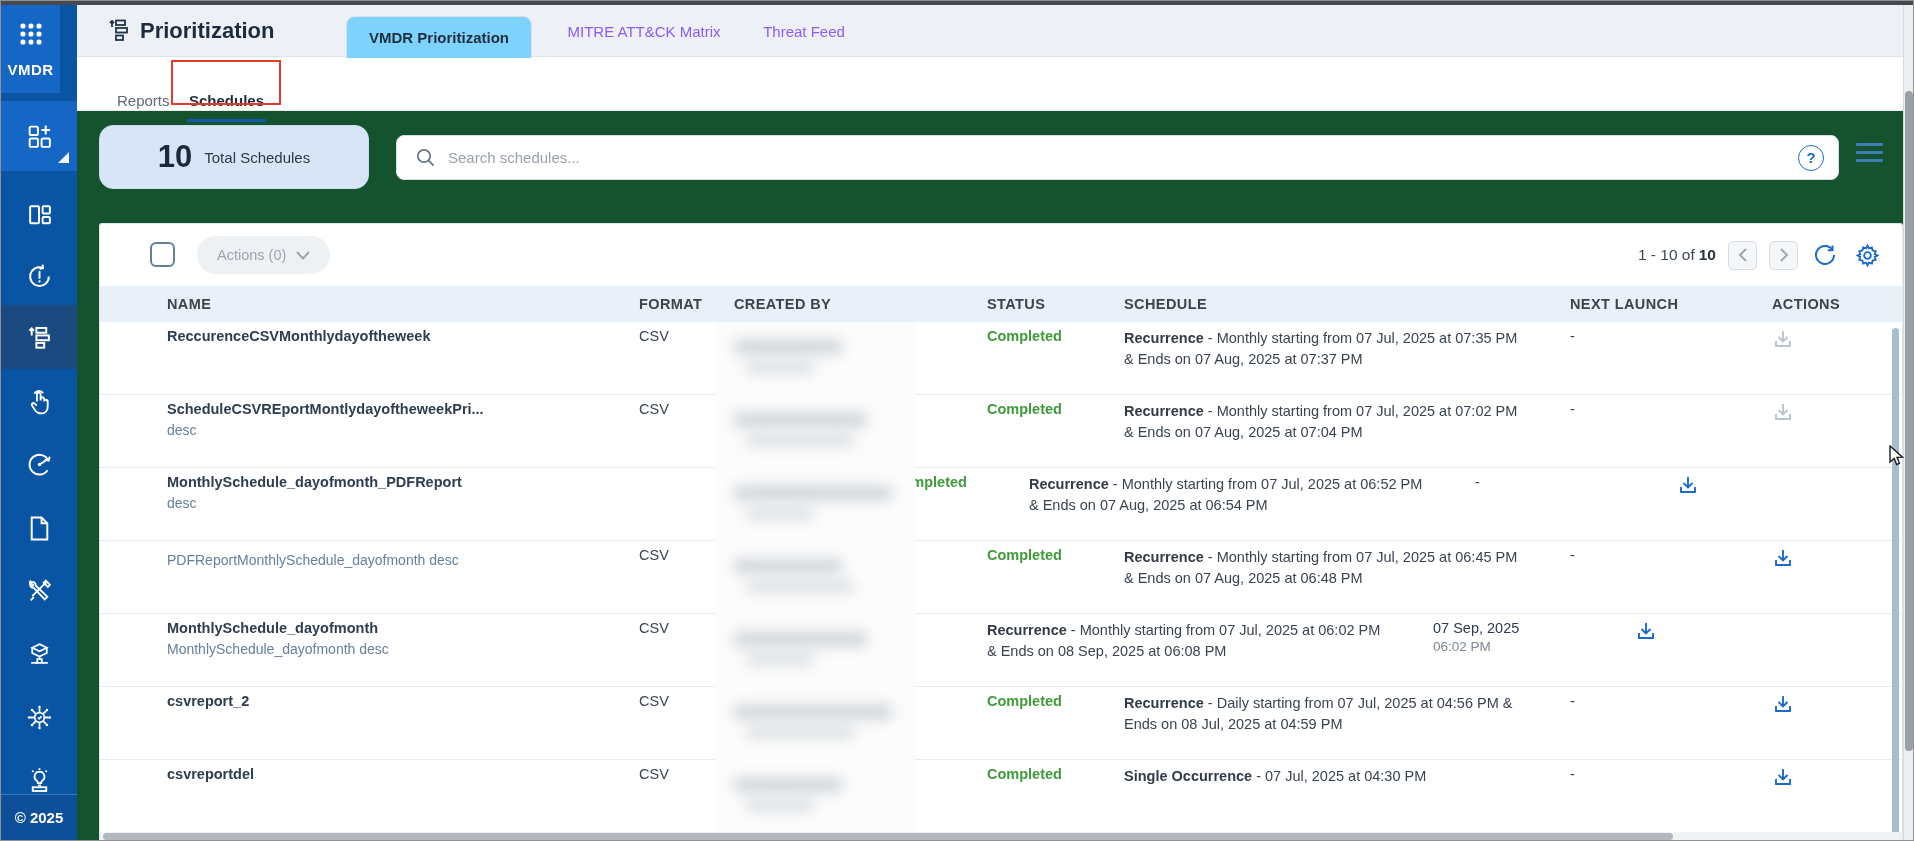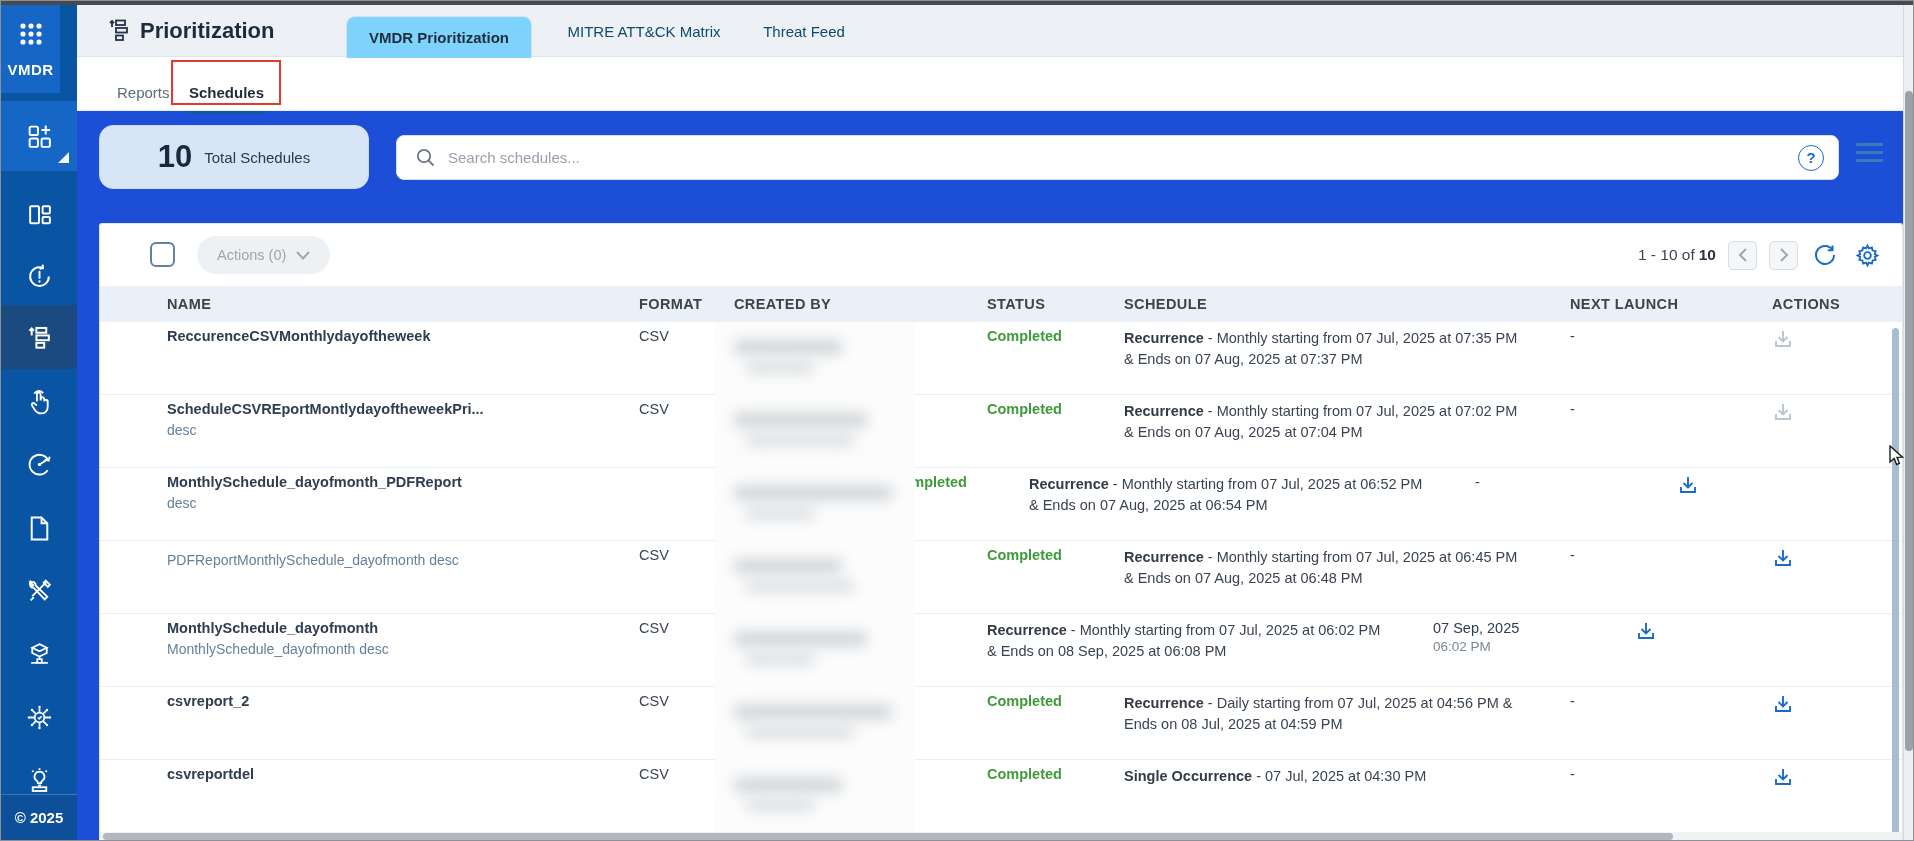--- a/index.html
+++ b/index.html
@@ -19,36 +19,36 @@
   .sb-item.highlight { background:#1566c5; height:70px; }
   .sb-item.highlight::after { content:""; position:absolute; right:8px; bottom:8px; border-left:11px solid transparent; border-bottom:11px solid #ffffff; opacity:.95; }
   .sb-item.active { background:#1b4a80; height:64px; }
   .sb-copy { position:absolute; bottom:0; left:0; width:76px; height:46px; background:#0d4f99; border-top:1px solid #3c77b9; color:#fff; font-size:15px; font-weight:bold; display:flex; align-items:center; justify-content:center; }
   .sb-item svg, .sb-logo svg { display:block; }
 
   
   .header-strip { position:absolute; top:4px; left:76px; right:10px; height:52px; background:#edf1f6; border-bottom:1px solid #dde3ea; z-index:10; }
   .page-title-wrap { position:absolute; left:30px; top:0; height:52px; display:flex; align-items:center; gap:9px; }
   .page-title { font-size:22px; font-weight:bold; color:#1c2b3e; }
-  .tab { position:absolute; top:0; height:52px; display:flex; align-items:center; justify-content:center; font-size:15px; color:#0c4a6e; cursor:pointer; }
+  .tab { position:absolute; top:0; height:52px; display:flex; align-items:center; justify-content:center; font-size:15px; color:#8b5cf6; cursor:pointer; }
   .tab.active { background:#7dd3fc; border:1px solid #d8e0ea; border-bottom:none; border-radius:9px 9px 0 0; font-weight:bold; color:#1f2c3d; top:11px; height:42px; z-index:12; }
   .tab-vmdr { left:269px; width:186px; }
   .tab-mitre { left:472px; width:190px; }
   .tab-threat { left:672px; width:110px; }
 
   
   .subtab-row { position:absolute; top:56px; left:76px; right:10px; height:54px; background:#ffffff; border-bottom:1px solid #e6ebf1; z-index:9; }
-  .subtab { position:absolute; top:8px; height:54px; display:flex; align-items:center; font-size:15px; color:#5d6a79; cursor:pointer; }
+  .subtab { position:absolute; top:16px; height:54px; display:flex; align-items:center; font-size:15px; color:#5d6a79; cursor:pointer; }
   .subtab-reports { left:40px; }
   .subtab-schedules { left:100px; padding:0 12px; font-weight:bold; color:#1f2c3d; }
   .subtab-schedules .bluebar { position:absolute; left:10px; right:10px; bottom:5px; height:3px; background:#1159a7; }
   .red-box { position:absolute; left:94px; top:3px; width:110px; height:45px; border:2px solid #e23a2e; z-index:11; pointer-events:none; }
 
   
-  .content { position:absolute; top:110px; left:76px; right:10px; bottom:0; background:#1d4ed8; }
+  .content { position:absolute; top:110px; left:76px; right:10px; bottom:0; background:#14532d; }
 
   .counter-card { position:absolute; left:22px; top:14px; width:270px; height:64px; background:#d7e5f6; border:1px solid #c9dbf0; border-radius:14px; display:flex; align-items:center; justify-content:center; gap:12px; cursor:pointer; }
   .counter-num { font-size:31px; font-weight:bold; color:#1b2940; }
   .counter-label { font-size:15px; color:#2b3a4a; }
 
   .search-wrap { position:absolute; left:319px; top:24px; width:1443px; height:45px; background:#fff; border:1px solid #d9dee4; border-radius:8px; display:flex; align-items:center; }
   .search-wrap input { flex:1; border:none; outline:none; font-size:15px; color:#333; background:transparent; font-family:inherit; }
   .search-wrap input::placeholder { color:#98a1ab; }
   .search-icon-box { padding:0 12px 0 18px; display:flex; align-items:center; }
   .help-circle { width:26px; height:26px; margin-right:14px; border:1.6px solid #1b6ac9; border-radius:50%; color:#1b6ac9; font-size:15px; font-weight:bold; display:flex; align-items:center; justify-content:center; cursor:pointer; }

